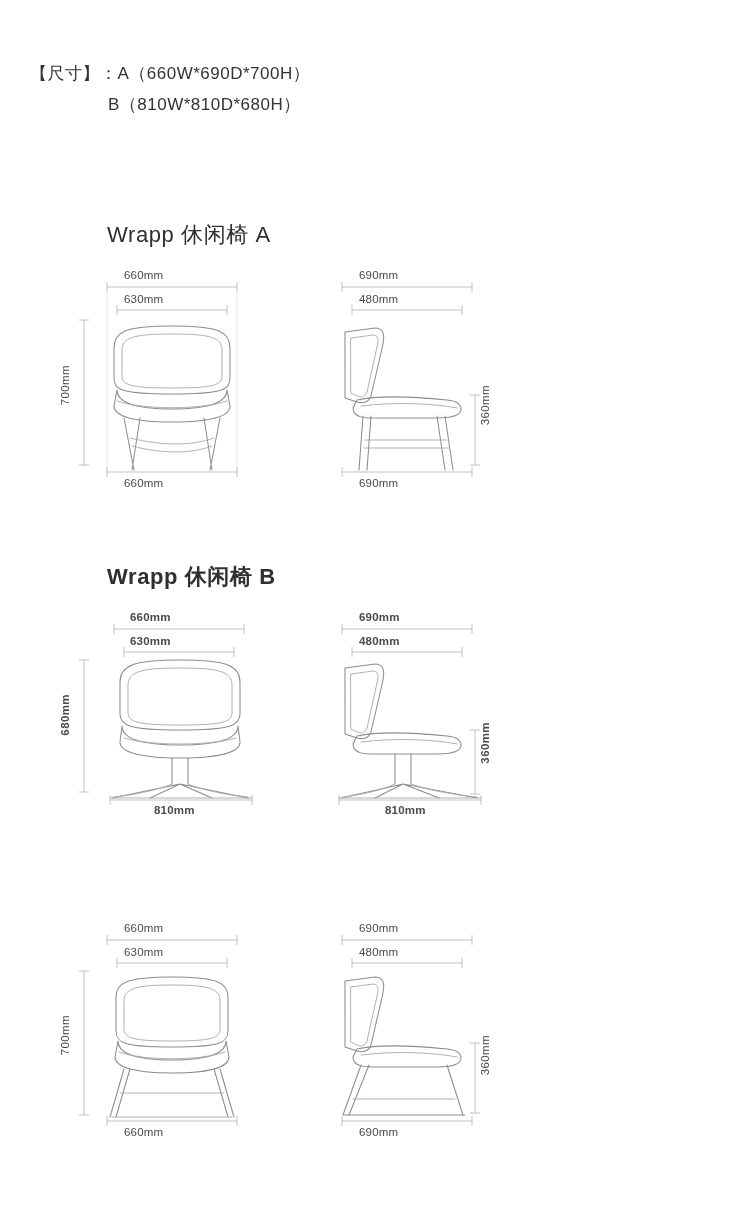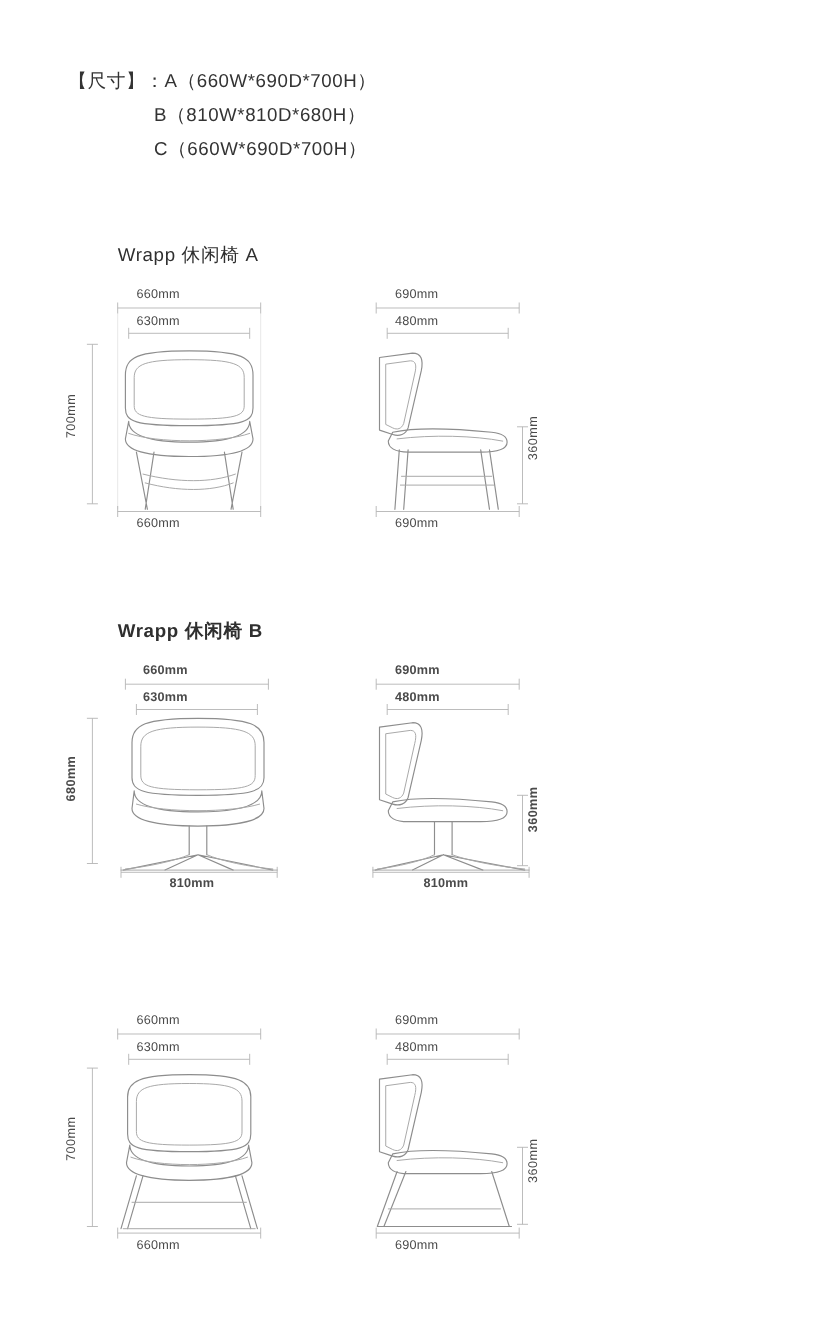--- a/index.html
+++ b/index.html
@@ -14,29 +14,28 @@
 
   
   .spec {
     position: absolute;
     left: 30px;
     top: 58px;
     font-size: 17px;
     line-height: 31px;
     color: #333;
     letter-spacing: 0.5px;
-    margin-left: 32px;
   }
   .spec-line { white-space: nowrap; }
   .spec-line.indent { padding-left: 78px; }
 
   
   .section { position: absolute; left: 0; width: 750px; }
   .section-title {
-    font-size: 17px;
+    font-size: 22px;
     color: #2f2f2f;
     letter-spacing: 0.6px;
     margin-left: 107px;
   }
   .views {
     position: relative;
     margin-top: 20px;
     height: 240px;
   }
   .view {
@@ -66,21 +65,20 @@
   .draw-light { stroke: #a8a8a8; stroke-width: 0.9; fill: none; stroke-linejoin: round; stroke-linecap: round; }
 </style>
 </head>
 <body>
 
 <div class="page">
 
   <div class="spec">
     <div class="spec-line">【尺寸】：A（660W*690D*700H）</div>
     <div class="spec-line indent">B（810W*810D*680H）</div>
-    <div class="spec-line indent">C（660W*690D*700H）</div>
   </div>
 
   <div class="section" style="top:220px;">
     <div class="section-title">Wrapp 休闲椅 A</div>
 
     <div class="views">
 
       <div class="view front">
         <div class="dim" style="left:62px; top:-1px;">660mm</div>
         <div class="dim" style="left:62px; top:23px;">630mm</div>

